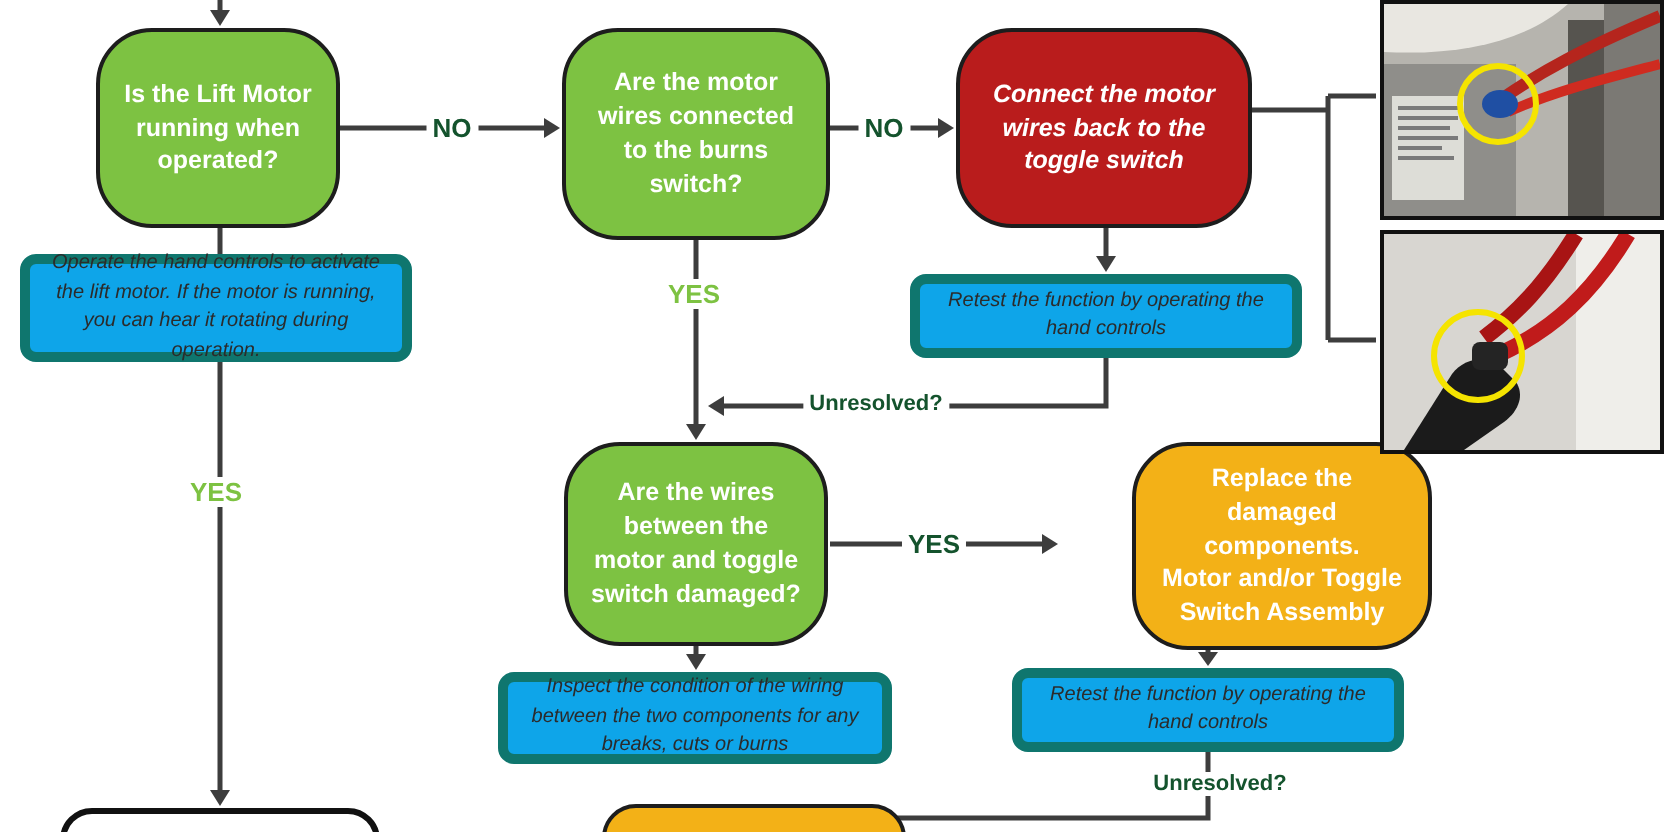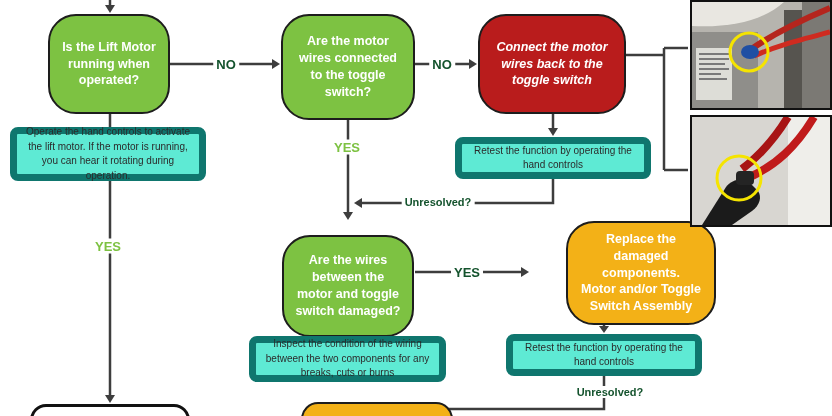--- a/index.html
+++ b/index.html
@@ -14,24 +14,24 @@
     display:flex; align-items:center; justify-content:center;
     text-align:center; padding:8px 10px;
     color:#ffffff; font-weight:bold; font-size:12.5px; line-height:1.35;
   }
   .node.green  { background:#7DC242; }
   .node.blue   { background:#b91c1c;font-style:italic; }
   .node.yellow { background:#F3B117; white-space:pre-line;margin-left:36px; }
   .node.partial-frame { background:#ffffff; border:3px solid #111111; border-radius:16px; }
   .note {
     position:absolute; box-sizing:border-box; z-index:1;
-    background:#5eead4; border:7px solid #0f766e; border-radius:8px;
+    background:#0ea5e9; border:5px solid #0f766e; border-radius:8px;
     display:flex; align-items:center; justify-content:center;
     text-align:center; padding:4px 8px;
-    color:#2b2b2b; font-size:10px; line-height:1.45;
+    color:#2b2b2b; font-size:10px; line-height:1.45;font-style:italic;
   }
   .lbl {
     position:absolute; z-index:2; transform:translate(-50%,-50%);
     background:#ffffff; padding:0 3px;
     font-weight:bold; font-size:13px; white-space:nowrap;
   }
   .lbl.red   { color:#14532d; }
   .lbl.green { color:#7DC242; }
   .lbl.big   { font-size:11px; }
   .photo {
@@ -74,27 +74,27 @@
       <polygon points="599,326 609,326 604,333"></polygon>
       <polygon points="105,395 115,395 110,403"></polygon>
       <polygon points="428,404 428,414 420,409"></polygon>
     </g>
   </svg>
 
   <div class="node green" style="left:48px; top:14px; width:122px; height:100px;">Is the Lift Motor running when operated?</div>
 
   <div class="note" style="left:10px; top:127px; width:196px; height:54px;">Operate the hand controls to activate the lift motor. If the motor is running, you can hear it rotating during operation.</div>
 
-  <div class="node green" style="left:281px; top:14px; width:134px; height:106px;">Are the motor wires connected to the toggle switch?</div>
+  <div class="node green" style="left:281px; top:14px; width:134px; height:106px;">Are the motor wires connected to the burns switch?</div>
 
   <div class="node blue" style="left:478px; top:14px; width:148px; height:100px;">Connect the motor wires back to the toggle switch</div>
 
   <div class="note" style="left:455px; top:137px; width:196px; height:42px;">Retest the function by operating the hand controls</div>
 
-  <div class="node green" style="left:282px; top:221px; width:132px; height:102px;margin-top:14px;">Are the wires between the motor and toggle switch damaged?</div>
+  <div class="node green" style="left:282px; top:221px; width:132px; height:102px;">Are the wires between the motor and toggle switch damaged?</div>
 
   <div class="node yellow" style="left:530px; top:221px; width:150px; height:104px;">Replace the damaged components.
 Motor and/or Toggle Switch Assembly</div>
 
   <div class="note" style="left:249px; top:336px; width:197px; height:46px;">Inspect the condition of the wiring between the two components for any breaks, cuts or burns</div>
 
   <div class="note" style="left:506px; top:334px; width:196px; height:42px;">Retest the function by operating the hand controls</div>
 
   <div class="node partial-frame" style="left:30px; top:404px; width:160px; height:40px;"></div>
 

